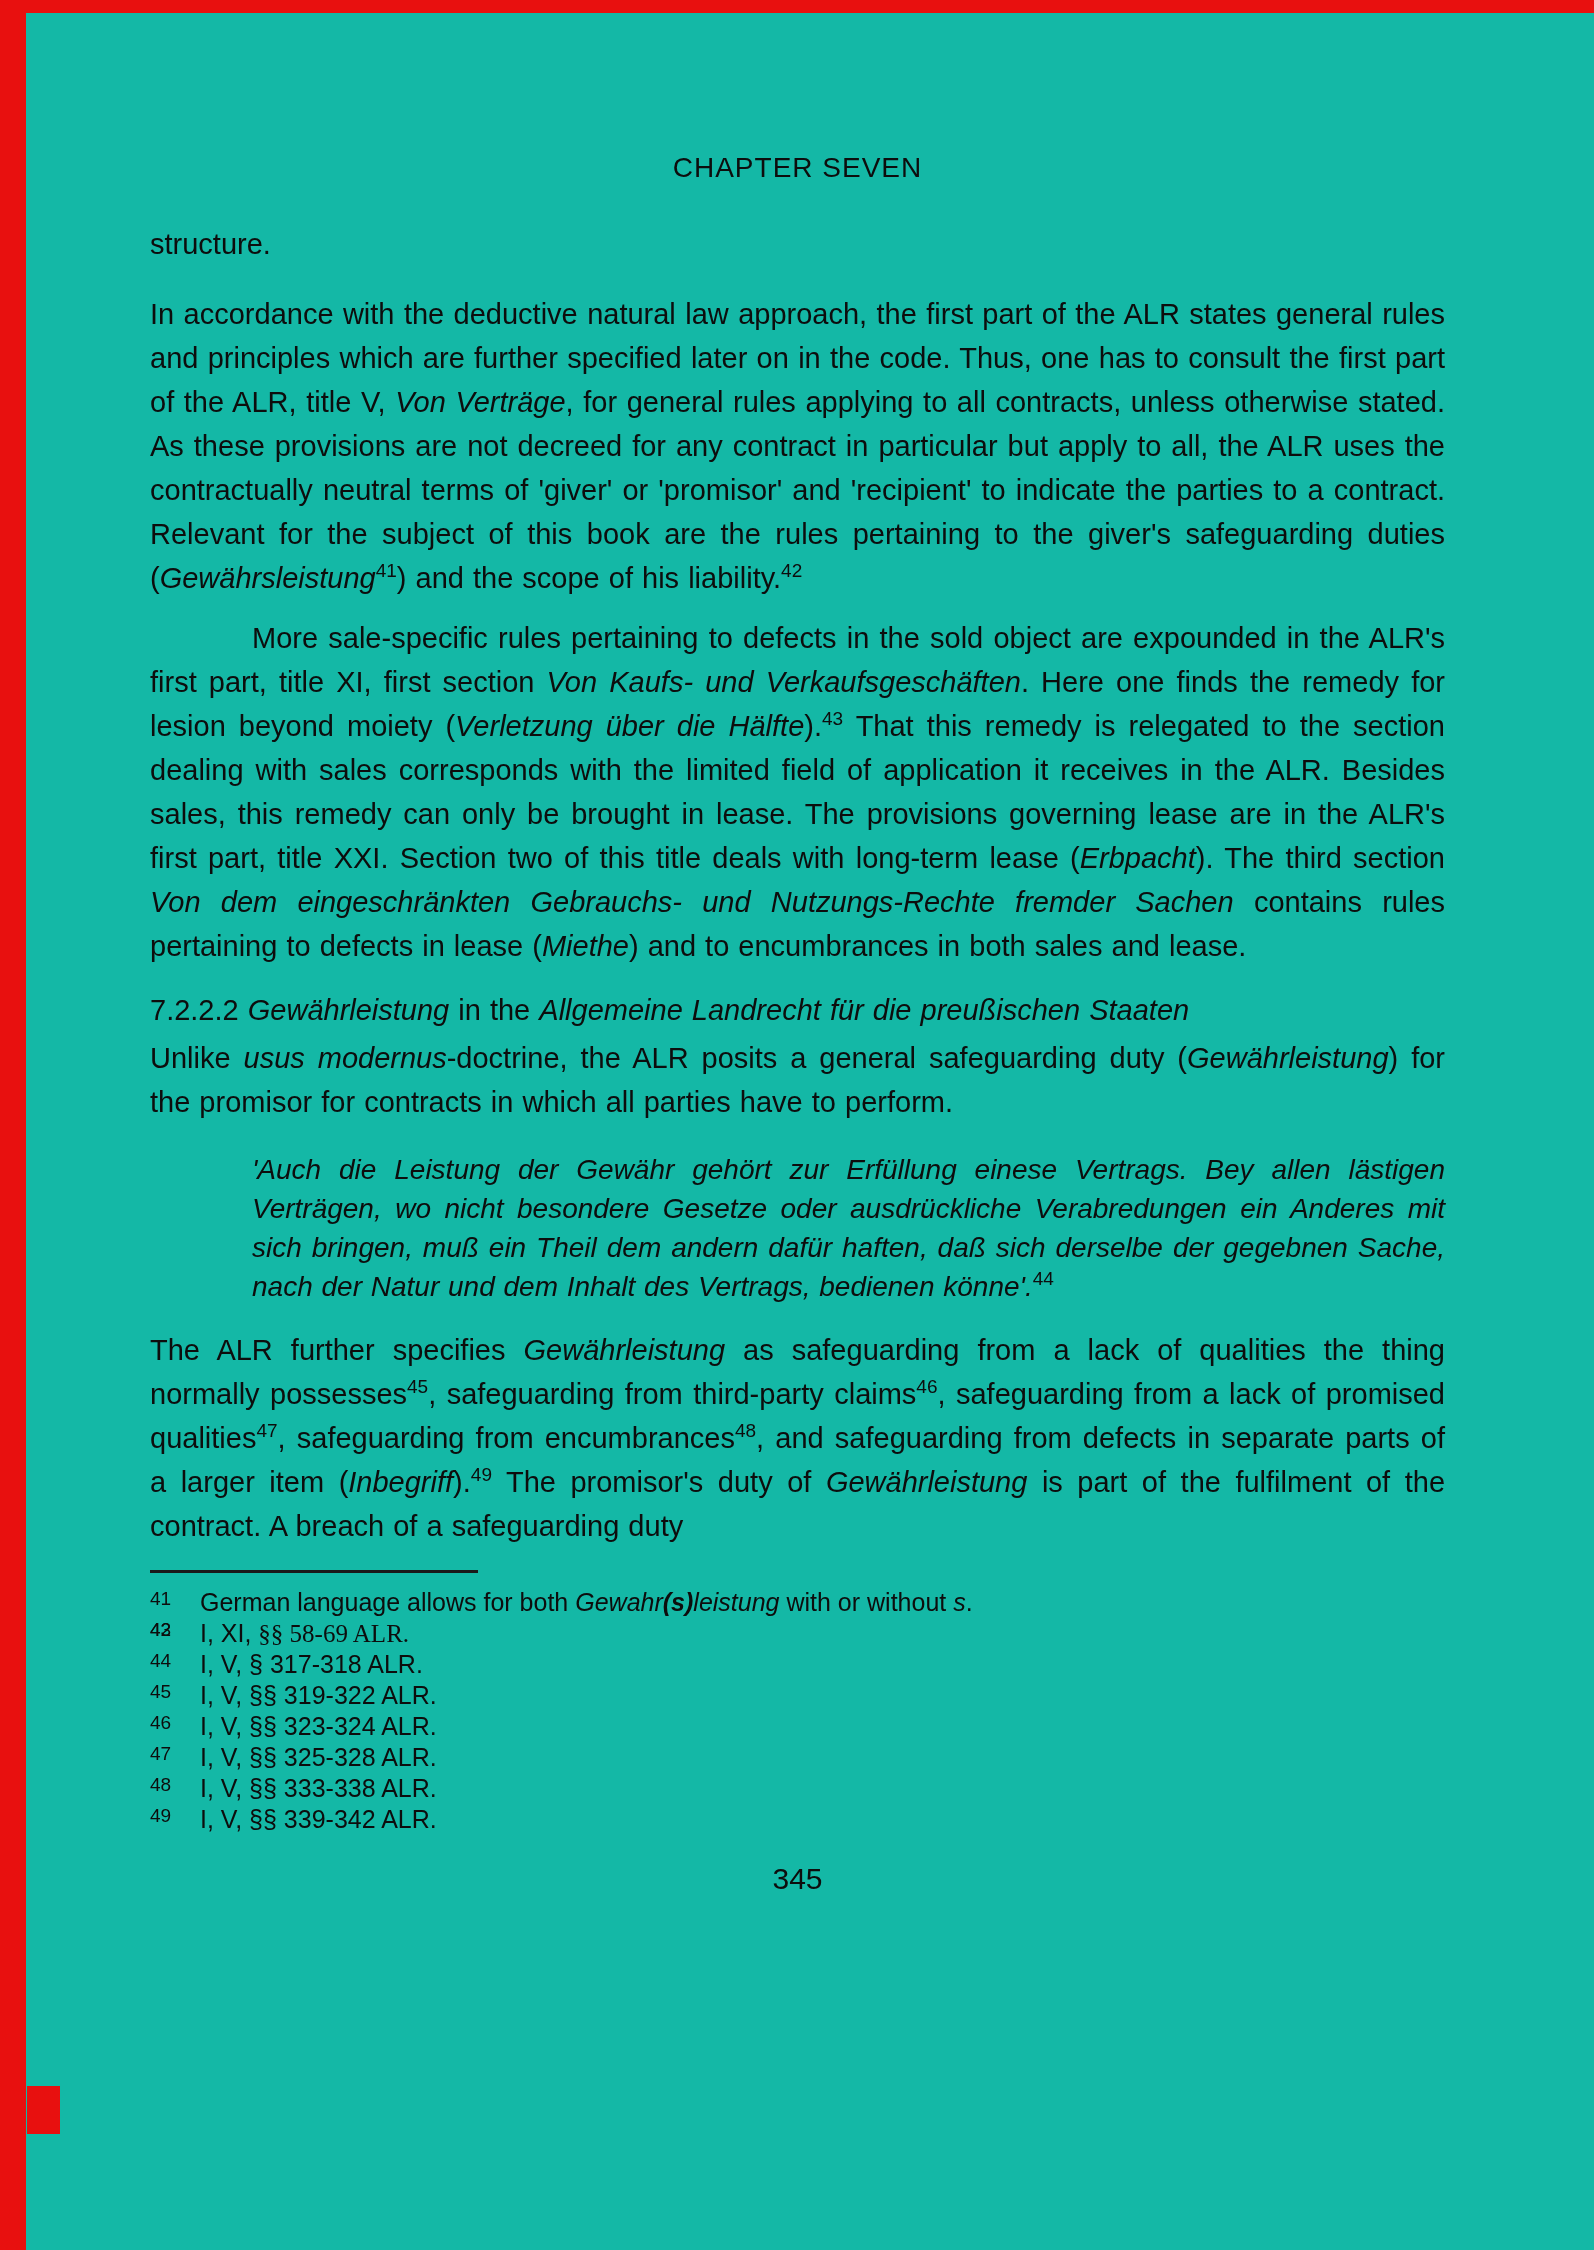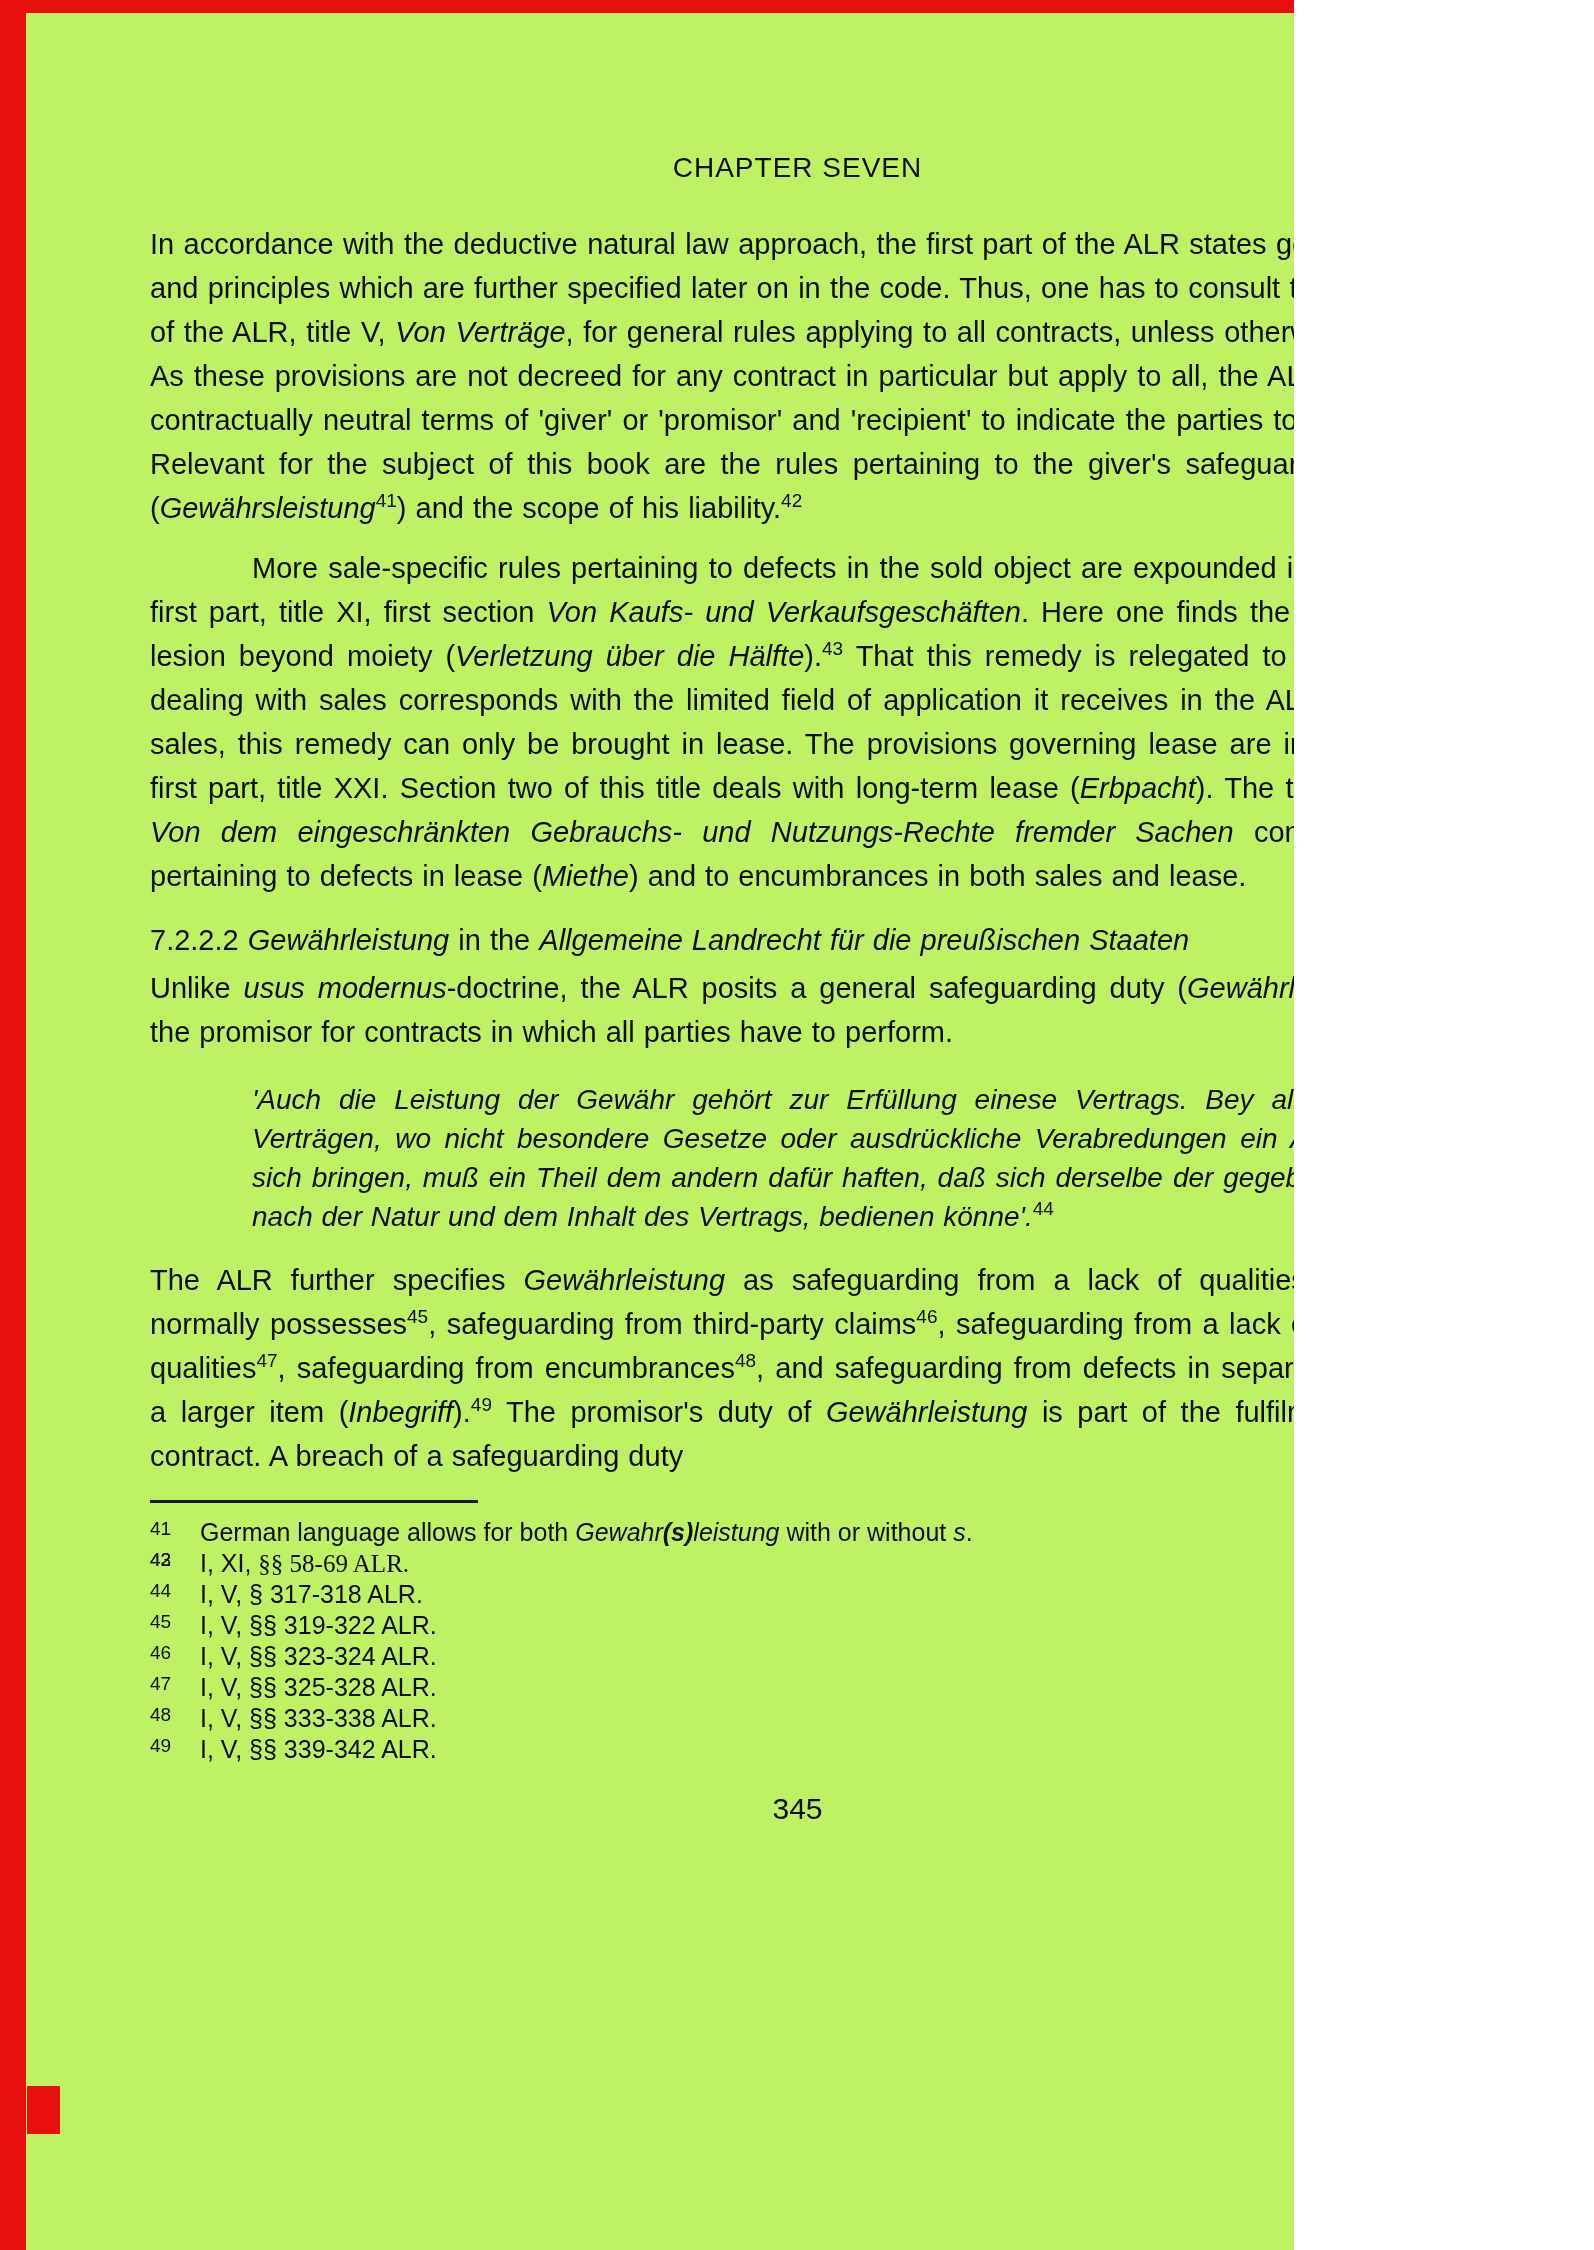--- a/index.html
+++ b/index.html
@@ -1,20 +1,20 @@
 <!DOCTYPE html>
 <html><head>
 <meta charset="utf-8">
 <style>
   html, body { margin: 0; padding: 0; background: #ffffff; }
   .page {
     position: relative;
-    width: 1294px;
+    width: 1594px;
     height: 2250px;
-    background: #bef264;
+    background: #14b8a6;
     overflow: hidden;
     font-family: "Liberation Sans", "DejaVu Sans", sans-serif;
     color: #0d0d0d;
   }
   
   .edge-top  { position: absolute; left: 0; top: 0; width: 1594px; height: 13px; background: #e8100f; }
   .edge-left { position: absolute; left: 0; top: 0; width: 26px; height: 2250px; background: #e8100f; }
   .edge-blob { position: absolute; left: 27px; top: 2086px; width: 33px; height: 48px; background: #e8100f; }
 
   .column {
@@ -95,20 +95,21 @@
 <body>
 
 <div class="page">
   <div class="edge-top"></div>
   <div class="edge-left"></div>
   <div class="edge-blob"></div>
 
   <div class="column">
     <div class="doc-header">CHAPTER SEVEN</div>
 
+    <p class="para p-structure"><span class="seg">structure.</span></p>
 
 
     <p class="para just p1"><span class="seg">In accordance with the deductive natural law approach, the first part of the ALR states general rules and principles which are further specified later on in the code. Thus, one has to consult the first part of the ALR, title V, </span><span class="seg i">Von Verträge</span><span class="seg">, for general rules applying to all contracts, unless otherwise stated. As these provisions are not decreed for any contract in particular but apply to all, the ALR uses the contractually neutral terms of 'giver' or 'promisor' and 'recipient' to indicate the parties to a contract. Relevant for the subject of this book are the rules pertaining to the giver's safeguarding duties (</span><span class="seg i">Gewährsleistung</span><sup class="seg">41</sup><span class="seg">) and the scope of his liability.</span><sup class="seg">42</sup></p>
 
     <p class="para just indent p2"><span class="seg">More sale-specific rules pertaining to defects in the sold object are expounded in the ALR's first part, title XI, first section </span><span class="seg i">Von Kaufs- und Verkaufsgeschäften</span><span class="seg">. Here one finds the remedy for lesion beyond moiety (</span><span class="seg i">Verletzung über die Hälfte</span><span class="seg">).</span><sup class="seg">43</sup><span class="seg"> That this remedy is relegated to the section dealing with sales corresponds with the limited field of application it receives in the ALR. Besides sales, this remedy can only be brought in lease. The provisions governing lease are in the ALR's first part, title XXI. Section two of this title deals with long-term lease (</span><span class="seg i">Erbpacht</span><span class="seg">). The third section </span><span class="seg i">Von dem eingeschränkten Gebrauchs- und Nutzungs-Rechte fremder Sachen</span><span class="seg"> contains rules pertaining to defects in lease (</span><span class="seg i">Miethe</span><span class="seg">) and to encumbrances in both sales and lease.</span></p>
 
     <h2 class="heading h2222"><span class="seg">7.2.2.2 </span><span class="seg i">Gewährleistung</span><span class="seg"> in the </span><span class="seg i">Allgemeine Landrecht für die preußischen Staaten</span></h2>
 
     <p class="para just p3"><span class="seg">Unlike </span><span class="seg i">usus modernus</span><span class="seg">-doctrine, the ALR posits a general safeguarding duty (</span><span class="seg i">Gewährleistung</span><span class="seg">) for the promisor for contracts in which all parties have to perform.</span></p>
 

